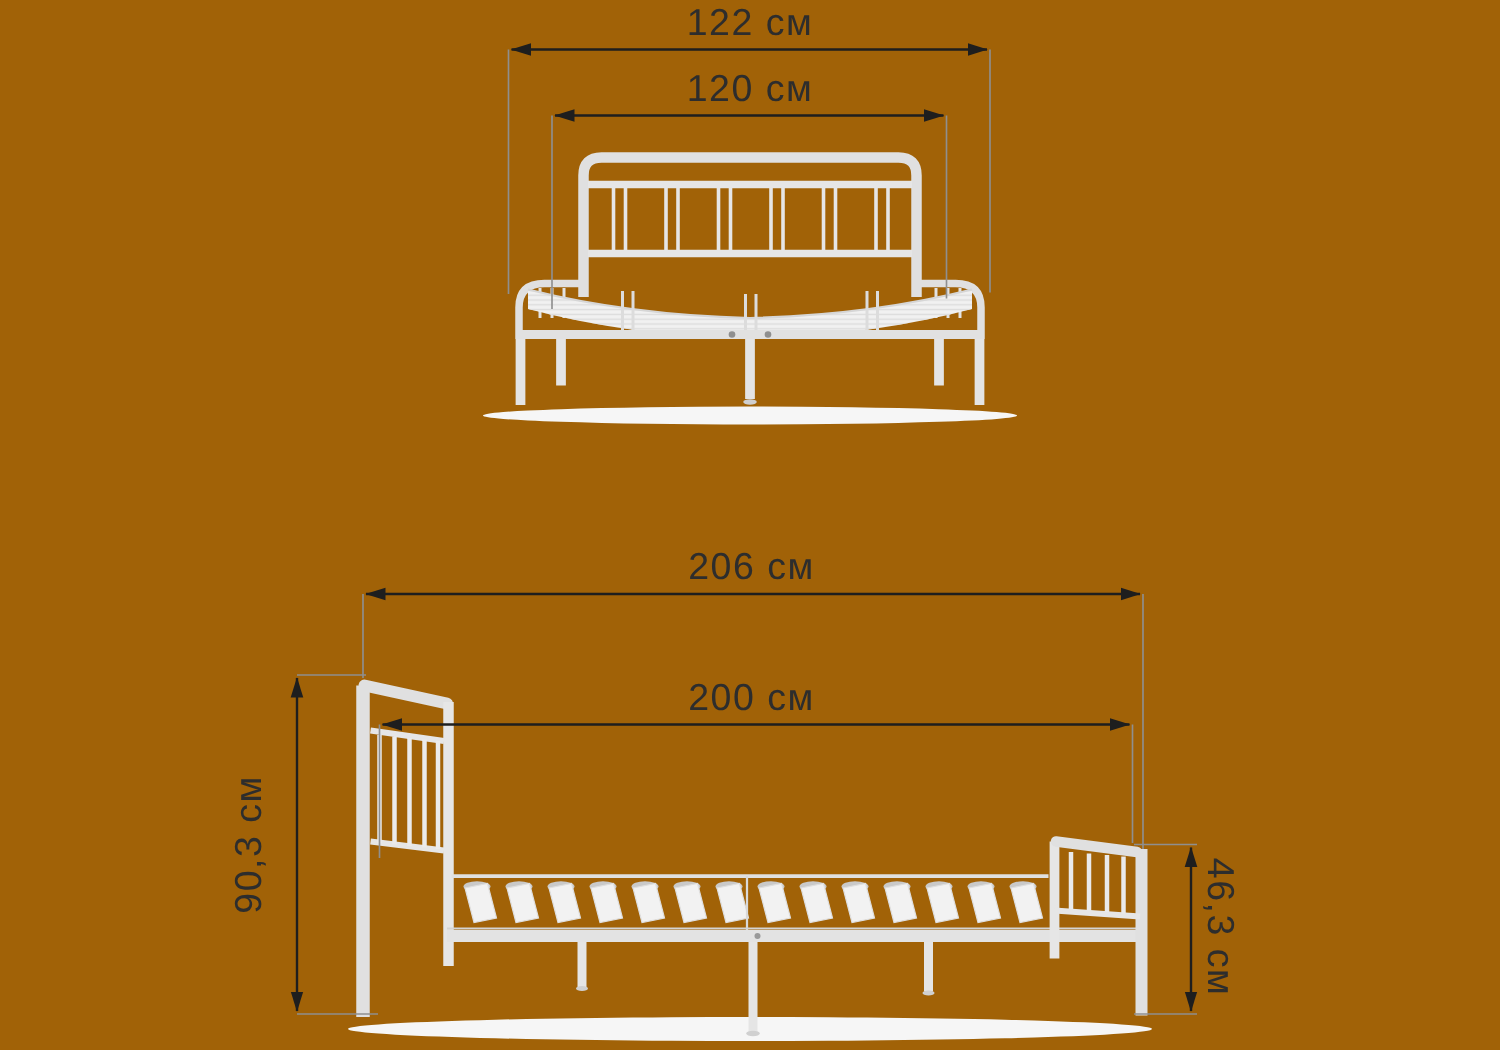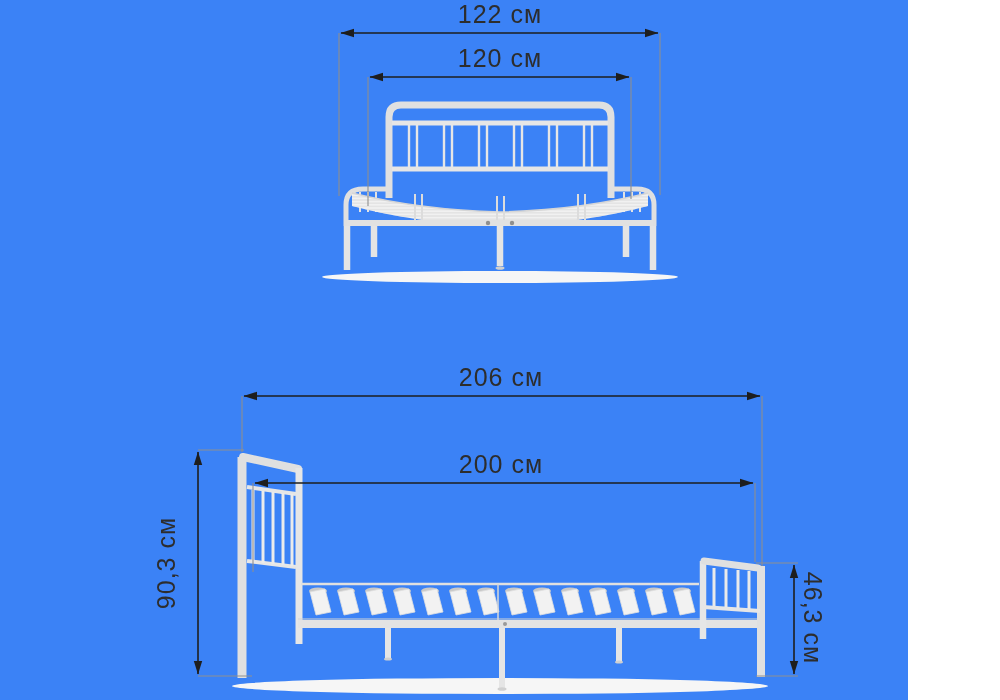--- a/index.html
+++ b/index.html
@@ -1,19 +1,19 @@
 <!DOCTYPE html>
 <html><head>
 <meta charset="utf-8">
 <style>
   html,body{margin:0;padding:0;background:#ffffff;}
   .canvas{
     position:relative;
-    width:908px;height:700px;
-    background:#3b82f6;
+    width:1000px;height:700px;
+    background:#a16207;
     overflow:hidden;
     font-family:"Liberation Sans",sans-serif;
   }
   svg{display:block;}
   text.dim-label{
     font-family:"Liberation Sans",sans-serif;
     font-size:25px;
     letter-spacing:1px;
     fill:#2d2d2d;
   }

